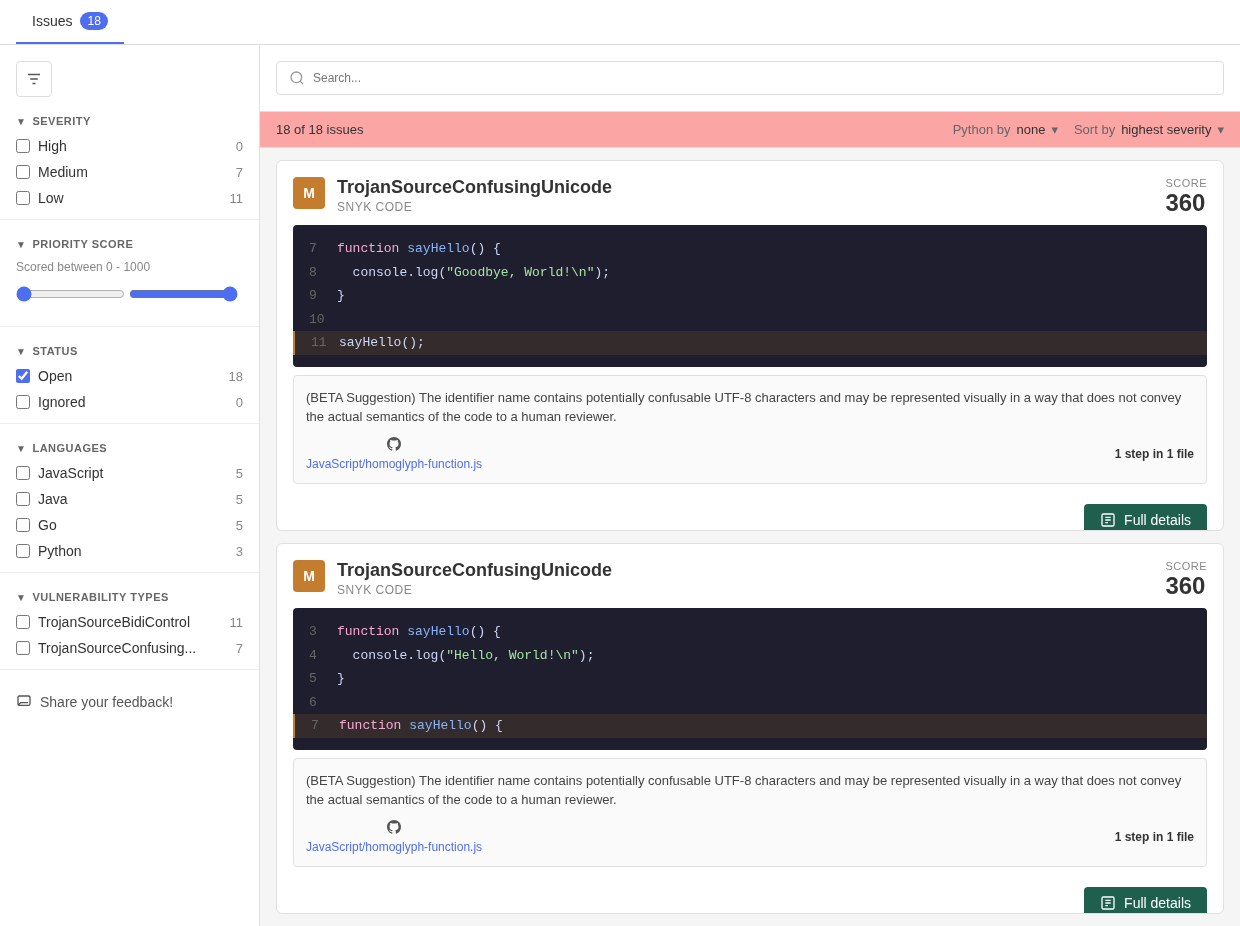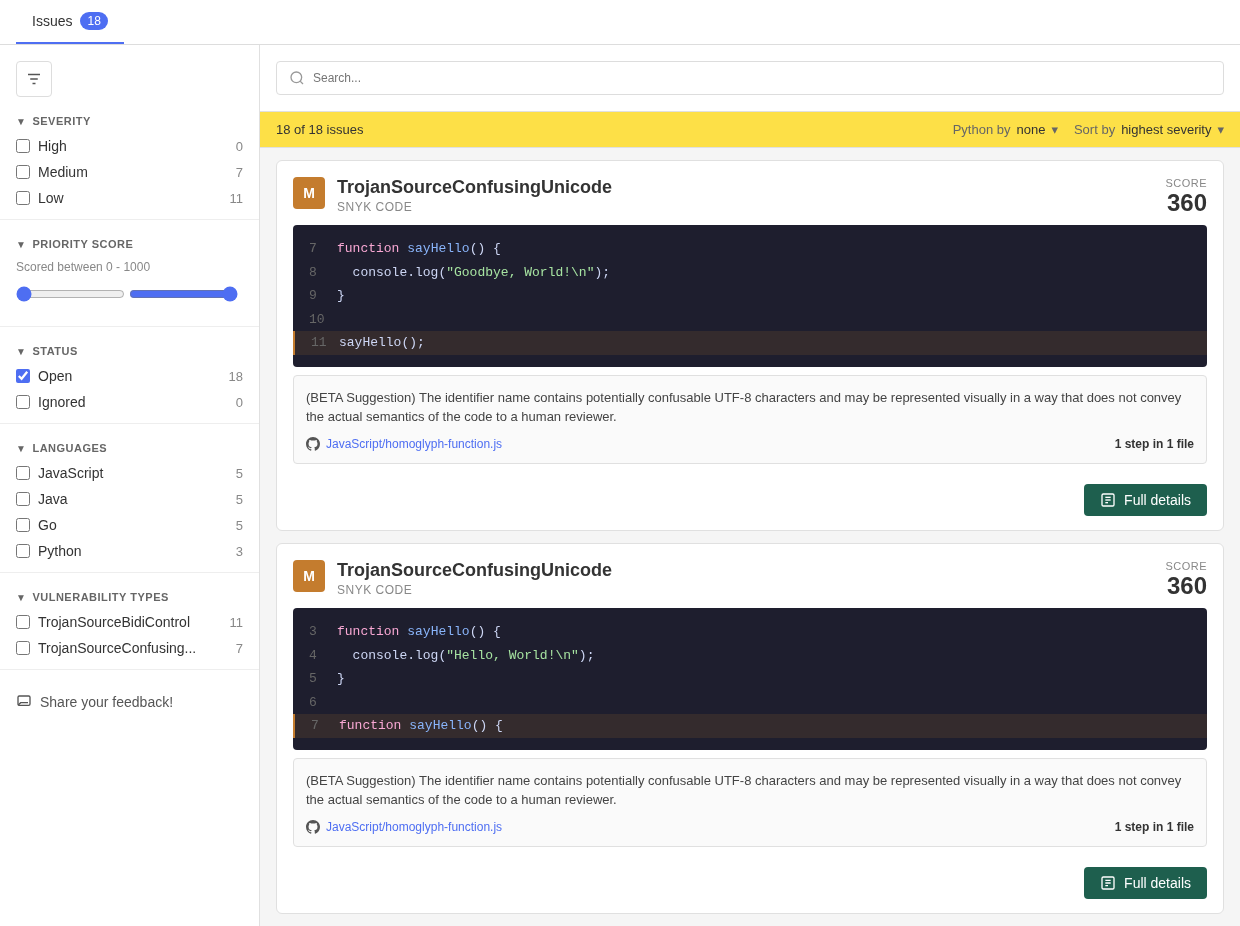--- a/index.html
+++ b/index.html
@@ -43,56 +43,56 @@
     
     .content-area { flex: 1; display: flex; flex-direction: column; overflow: hidden; }
 
     
     .search-bar { padding: 16px; background: #fff; border-bottom: 1px solid #e0e0e0; }
     .search-input-wrapper { display: flex; align-items: center; border: 1px solid #ddd; border-radius: 4px; padding: 8px 12px; gap: 8px; background: #fff; }
     .search-input-wrapper input { border: none; outline: none; flex: 1; font-size: 14px; color: #333; }
     .search-icon { color: #999; }
 
     
-    .issues-header { display: flex; align-items: center; justify-content: space-between; padding: 10px 16px; background: #fde047; border-bottom: 1px solid #e0e0e0; font-size: 13px; color: #666; }
+    .issues-header { display: flex; align-items: center; justify-content: space-between; padding: 10px 16px; background: #fca5a5; border-bottom: 1px solid #e0e0e0; font-size: 13px; color: #666; }
     .issues-count { color: #333; }
     .sort-group { display: flex; align-items: center; gap: 16px; }
     .group-sort { display: flex; align-items: center; gap: 6px; cursor: pointer; }
     .group-sort span { font-size: 13px; }
     .group-sort .value { color: #333; font-weight: 500; text-align: right; }
 
     
     .issues-list { flex: 1; overflow-y: auto; padding: 12px 16px; background: #f5f5f5; display: flex; flex-direction: column; gap: 12px; }
 
     
     .issue-card { background: #fff; border: 1px solid #e0e0e0; border-radius: 6px; overflow: hidden; }
     .issue-card-header { display: flex; align-items: flex-start; padding: 16px 16px 8px; gap: 12px; }
     .issue-badge { width: 32px; height: 32px; border-radius: 4px; display: flex; align-items: center; justify-content: center; font-weight: 700; font-size: 14px; color: #fff; background: #c47c2e; flex-shrink: 0; }
     .issue-title-area { flex: 1; }
     .issue-title { font-size: 18px; font-weight: 600; color: #333; }
     .issue-source { font-size: 12px; color: #888; margin-top: 2px; text-transform: uppercase; letter-spacing: 0.5px; }
-    .issue-score-area { text-align: right; }
+    .issue-score-area { }
     .score-label { font-size: 11px; color: #888; text-transform: uppercase; letter-spacing: 0.5px; }
     .score-value { font-size: 24px; font-weight: 700; color: #333; }
 
     
     .code-block { background: #1e1e2e; padding: 12px 0; margin: 0 16px 8px; border-radius: 4px; font-family: 'Courier New', monospace; font-size: 13px; overflow: hidden; }
     .code-line { display: flex; padding: 2px 16px; line-height: 1.5; }
     .code-line.highlighted { background: #c47c2e22; border-left: 2px solid #c47c2e; }
     .line-num { color: #666; min-width: 28px; user-select: none; }
     .code-content { color: #cdd6f4; white-space: pre; }
     .kw { color: #f9a8d4; }
     .fn { color: #89b4fa; }
     .str { color: #a6e3a1; }
 
     
     .suggestion-box { margin: 0 16px 12px; border: 1px solid #e0e0e0; border-radius: 4px; padding: 12px; background: #fafafa; }
     .suggestion-text { font-size: 13px; color: #444; line-height: 1.5; }
     .suggestion-footer { display: flex; align-items: center; justify-content: space-between; margin-top: 10px; }
-    .suggestion-source { display: flex; align-items: center; gap: 6px; font-size: 12px; color: #666; }
+    .suggestion-source { display: flex; align-items: center; gap: 6px; font-size: 12px; color: #666; flex-direction: column; }
     .suggestion-source a { color: #4e6ef2; text-decoration: none; }
     .step-info { font-size: 12px; color: #888; }
     .step-info span { font-weight: 600; color: #333; }
 
     
     .full-details-row { display: flex; justify-content: flex-end; padding: 8px 16px 16px; }
     .full-details-btn { display: flex; align-items: center; gap: 8px; padding: 8px 16px; background: #1e5f4e; color: #fff; border: none; border-radius: 4px; cursor: pointer; font-size: 14px; font-weight: 500; }
     .full-details-btn svg { width: 16px; height: 16px; }
 
     

